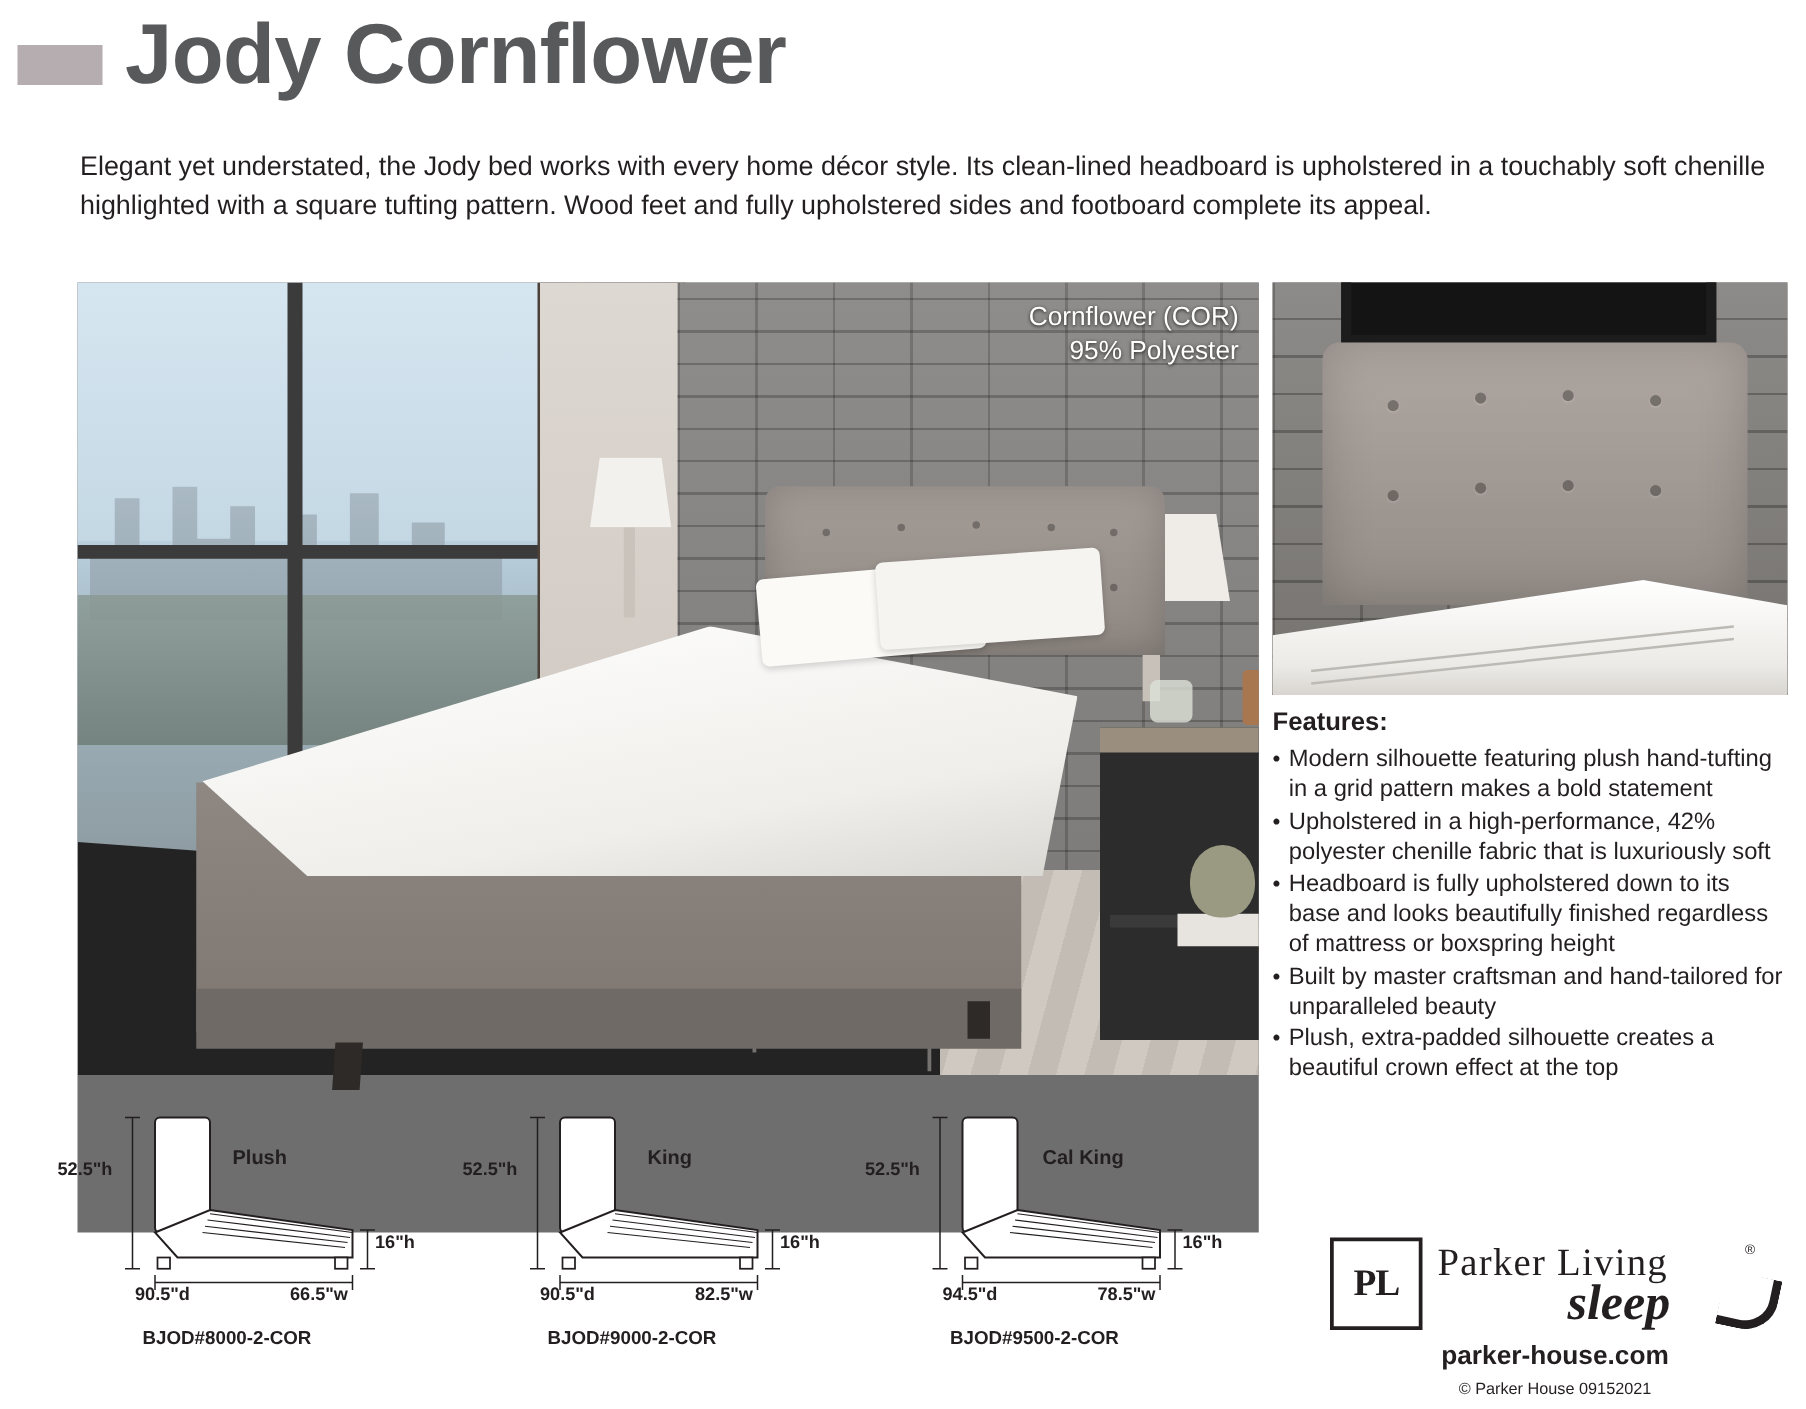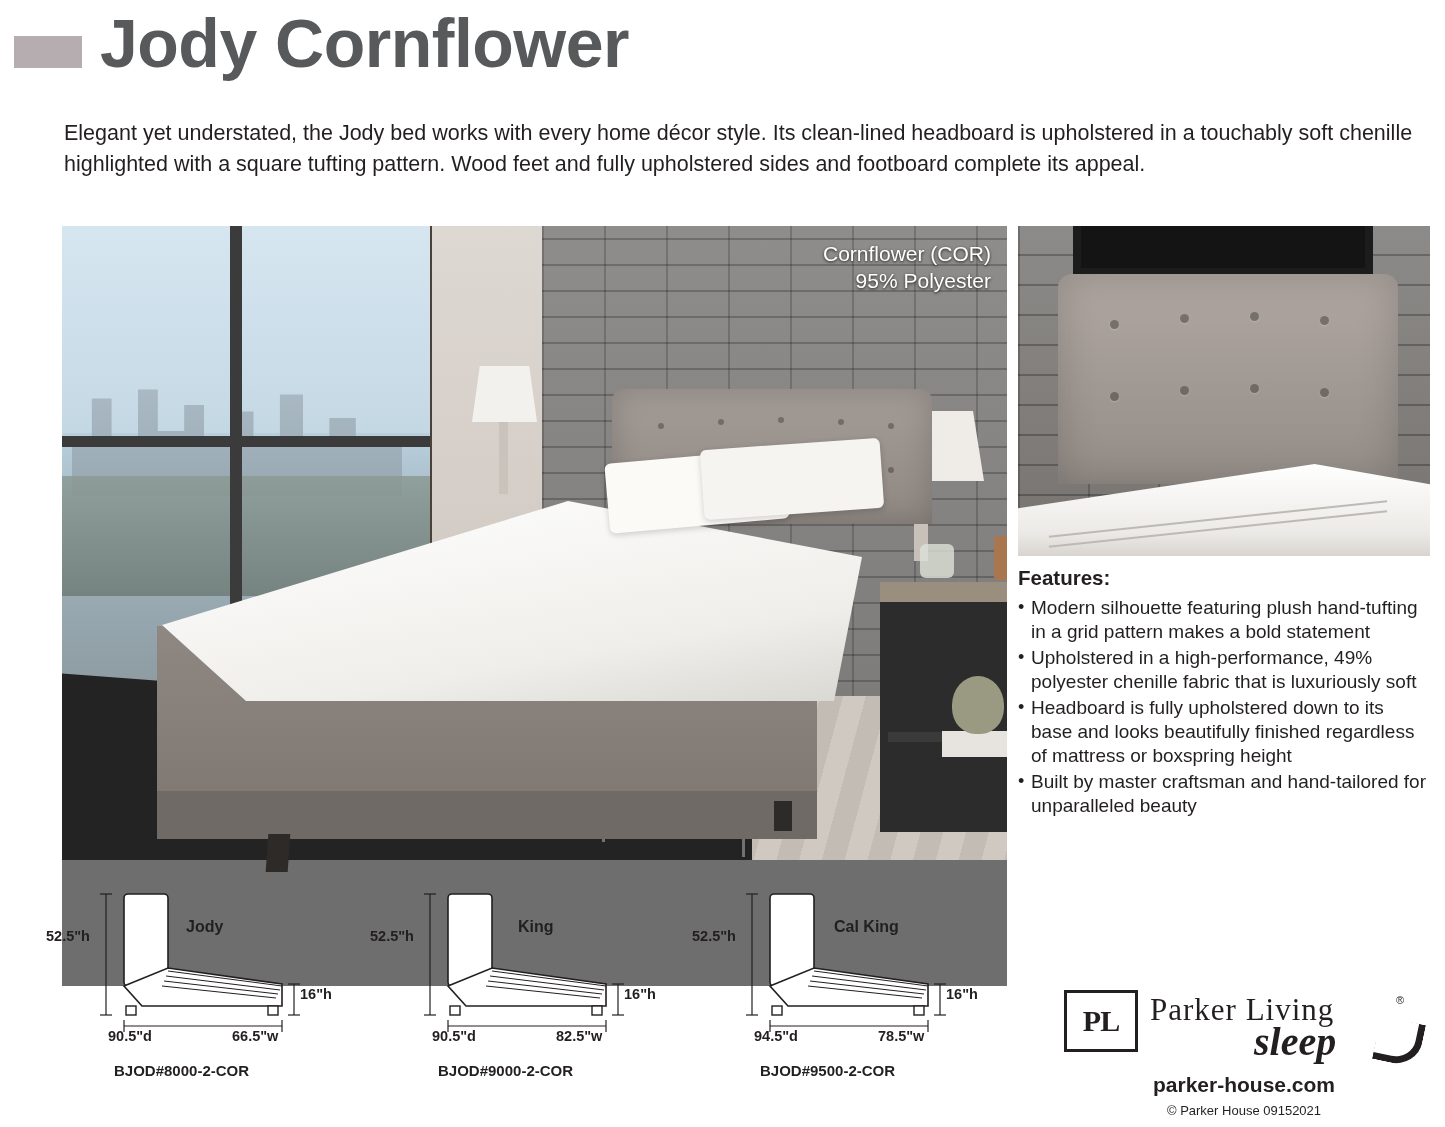--- a/index.html
+++ b/index.html
@@ -276,21 +276,21 @@
     left: 1058px; top: 990px;
     width: 372px;
     text-align: center;
   }
   .logo-row {
     position: absolute; left: 0; top: 0;
     width: 372px; height: 78px;
   }
   .pl-mark {
     position: absolute; left: 6px; top: 0;
-    width: 74px; height: 62px;
+    width: 74px; height: 74px;
     border: 3px solid #231f20;
     display: flex; align-items: center; justify-content: center;
     font-family: "Liberation Serif", serif;
     font-size: 30px; font-weight: bold;
     letter-spacing: -1px;
   }
   .pl-word {
     position: absolute; left: 92px; top: 2px;
     font-family: "Liberation Serif", serif;
     font-size: 31px;
@@ -422,23 +422,24 @@
   </div>
   <div class="dp-bed"></div>
   <div class="dp-stripe1"></div>
   <div class="dp-stripe2"></div>
 </div>
 
 <div class="features">
   <h2>Features:</h2>
   <ul>
     <li>Modern silhouette featuring plush hand-tufting in a grid pattern makes a bold statement</li>
-    <li>Upholstered in a high-performance, 49% polyester chenille fabric that is luxuriously soft</li>
+    <li>Upholstered in a high-performance, 42% polyester chenille fabric that is luxuriously soft</li>
     <li>Headboard is fully upholstered down to its base and looks beautifully finished regardless of mattress or boxspring height</li>
     <li>Built by master craftsman and hand-tailored for unparalleled beauty</li>
+    <li>Plush, extra-padded silhouette creates a beautiful crown effect at the top</li>
   </ul>
 </div>
 
 <div class="dims">
 
   <div class="dim dim-1">
     <svg width="300" height="170" style="position:absolute;left:0;top:0">
 
       <rect x="78" y="18" width="44" height="92" fill="#ffffff" stroke="#231f20" stroke-width="1.6" rx="4"></rect>
 
@@ -461,21 +462,21 @@
       <line x1="242" y1="139" x2="254" y2="139" stroke="#231f20" stroke-width="1.2"></line>
 
       <line x1="78" y1="150" x2="236" y2="150" stroke="#231f20" stroke-width="1.2"></line>
       <line x1="78" y1="144" x2="78" y2="156" stroke="#231f20" stroke-width="1.2"></line>
       <line x1="236" y1="144" x2="236" y2="156" stroke="#231f20" stroke-width="1.2"></line>
     </svg>
     <div class="dim-label" style="left:0px;top:52px">52.5"h</div>
     <div class="dim-label" style="left:254px;top:110px">16"h</div>
     <div class="dim-label" style="left:62px;top:152px">90.5"d</div>
     <div class="dim-label" style="left:186px;top:152px">66.5"w</div>
-    <div class="dim-name" style="left:140px;top:42px">Jody</div>
+    <div class="dim-name" style="left:140px;top:42px">Plush</div>
     <div class="sku" style="left:68px;top:186px">BJOD#8000-2-COR</div>
   </div>
 
   <div class="dim dim-2">
     <svg width="300" height="170" style="position:absolute;left:0;top:0">
       <rect x="78" y="18" width="44" height="92" fill="#ffffff" stroke="#231f20" stroke-width="1.6" rx="4"></rect>
       <polygon points="78,110 122,92 236,108 236,130 96,130" fill="#ffffff" stroke="#231f20" stroke-width="1.6"></polygon>
       <line x1="122" y1="95" x2="236" y2="110" stroke="#231f20" stroke-width="1"></line>
       <line x1="120" y1="100" x2="234" y2="114" stroke="#231f20" stroke-width="1"></line>
       <line x1="118" y1="105" x2="232" y2="118" stroke="#231f20" stroke-width="1"></line>

